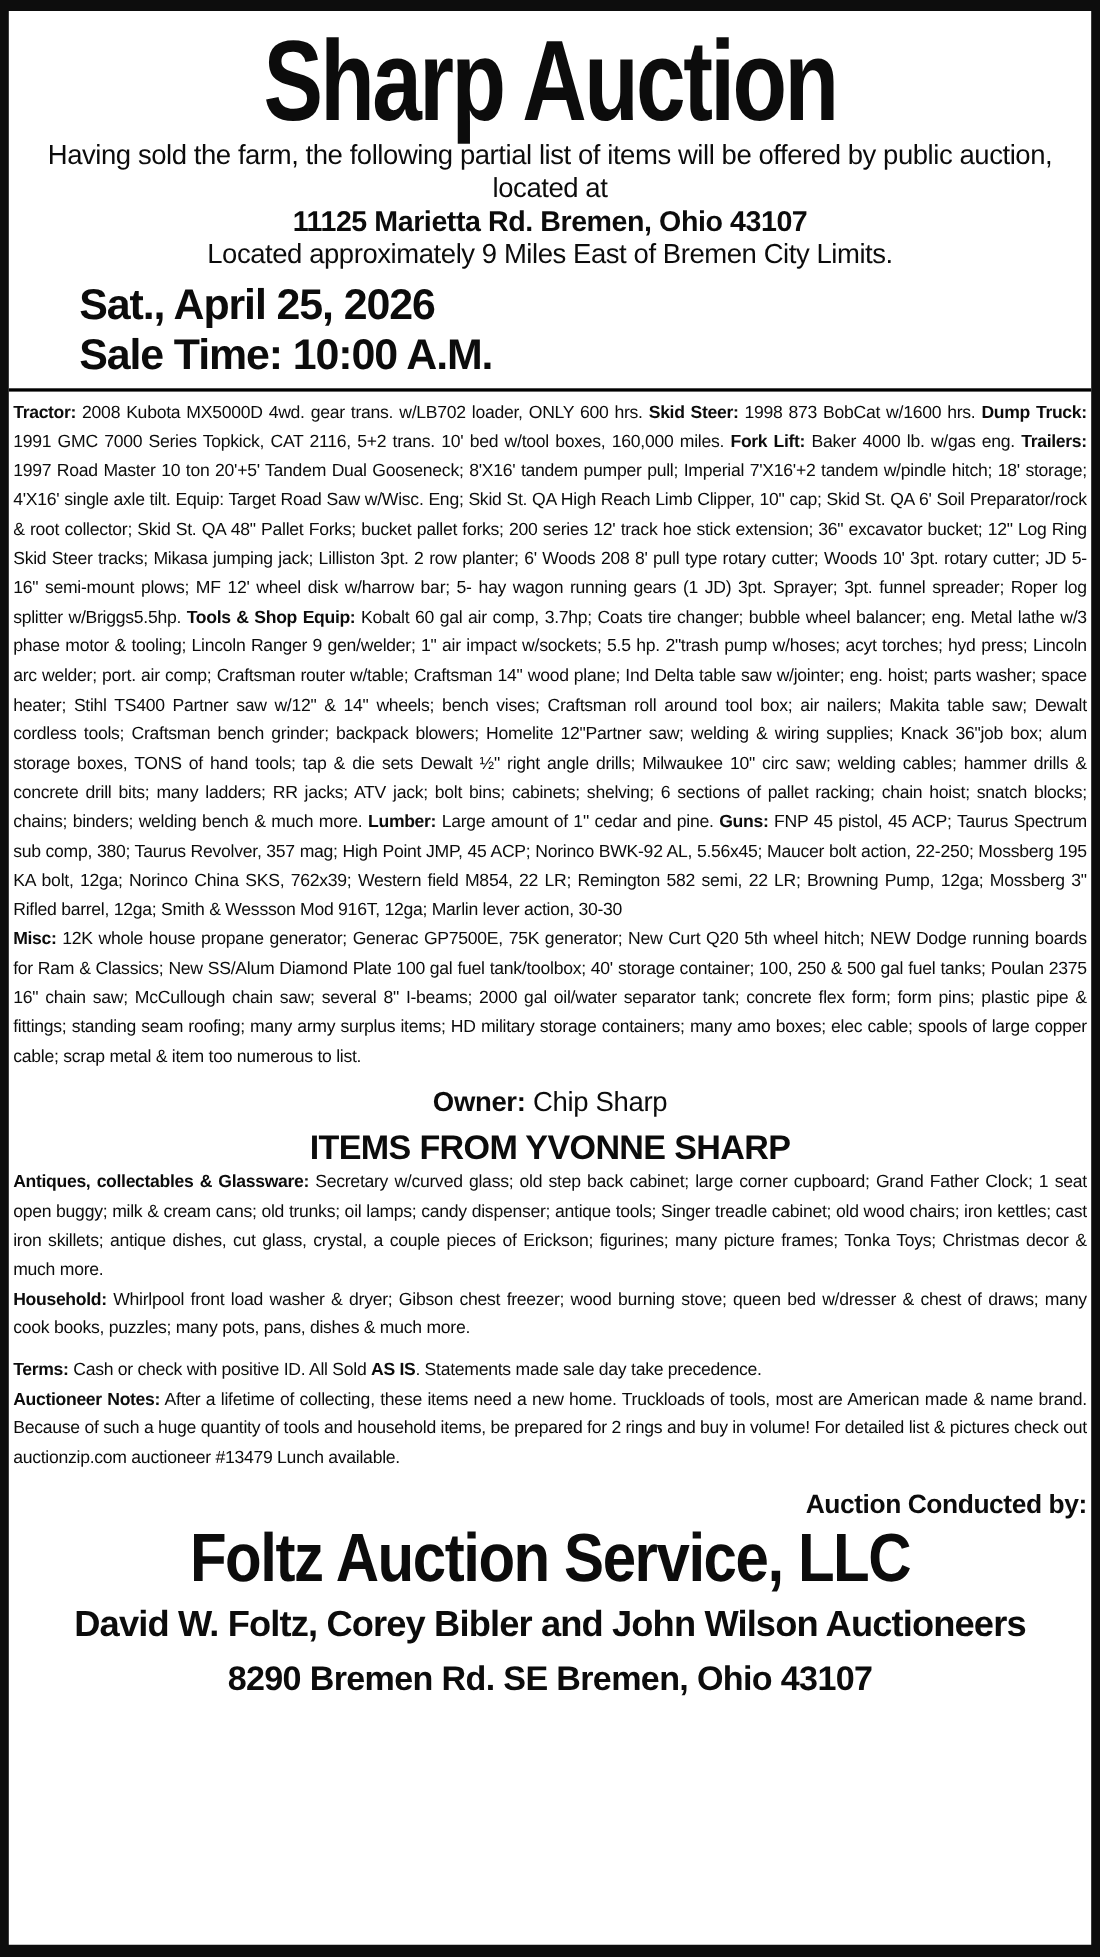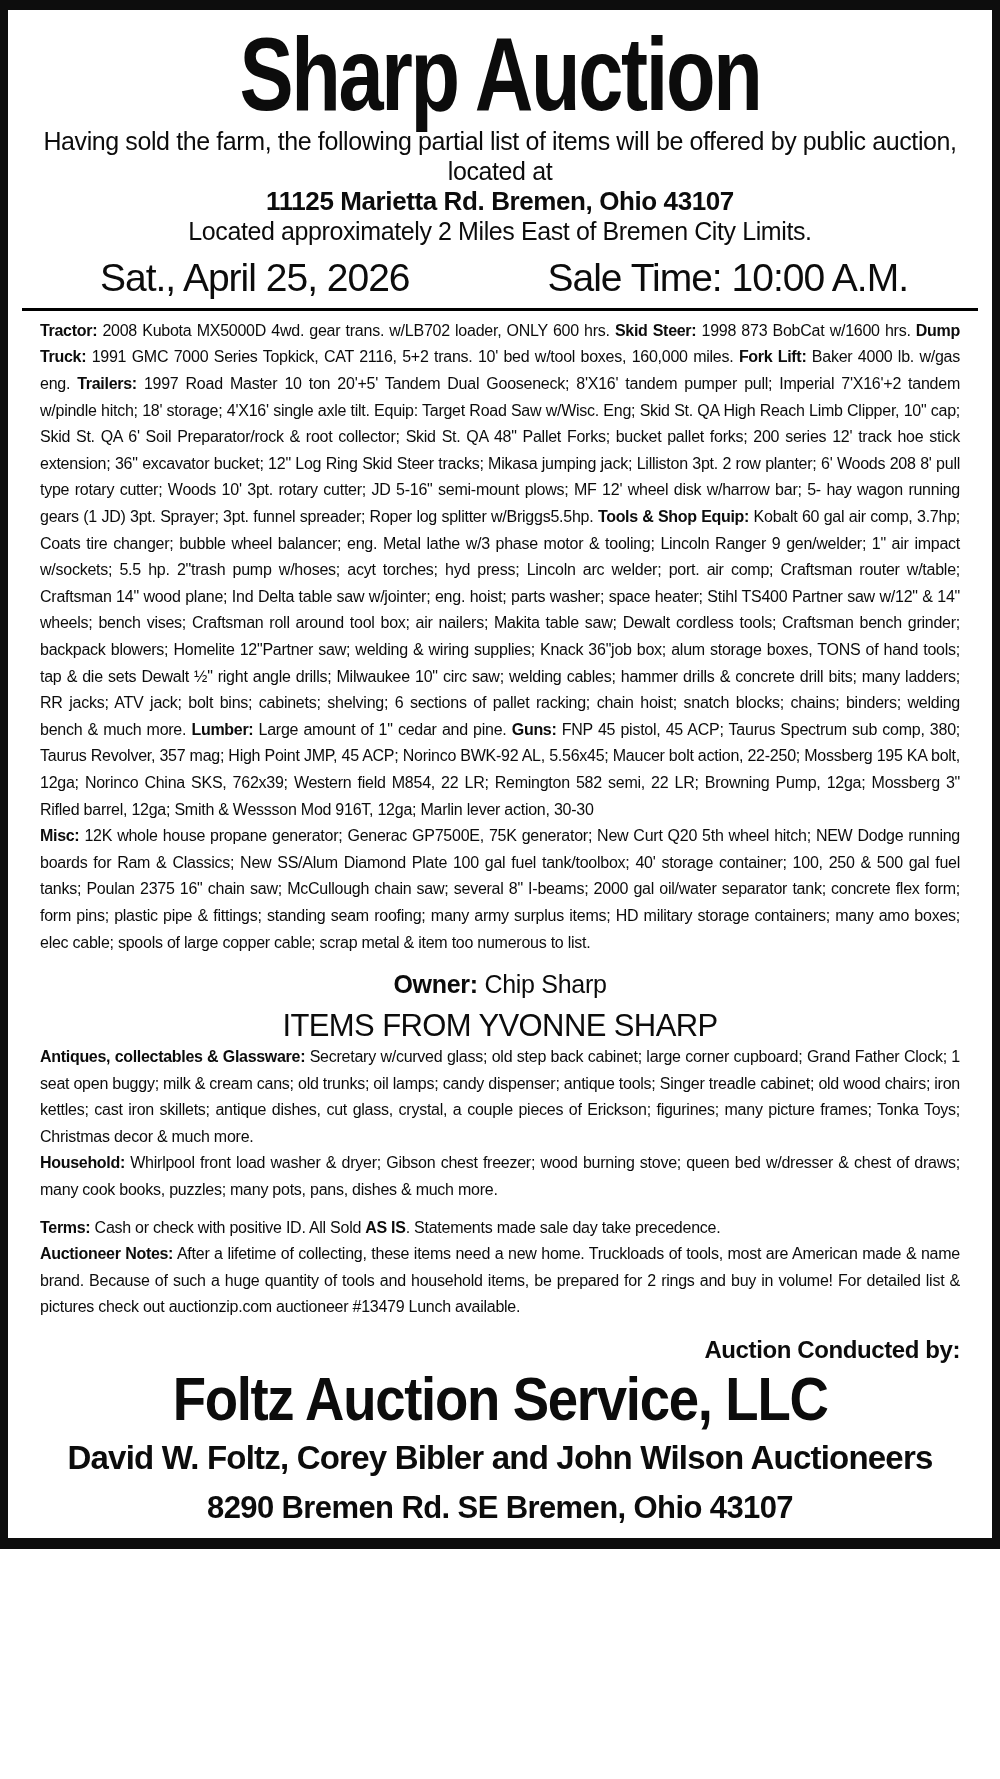--- a/index.html
+++ b/index.html
@@ -1,25 +1,25 @@
 <!DOCTYPE html>
 <html><head>
 <meta charset="utf-8">
 <style>
   * { margin: 0; padding: 0; box-sizing: border-box; }
   html, body { background: #ffffff; }
   body { width: 1000px; }
 
   .page {
     width: 1000px;
-    height: 1549px;
+    height: 1779px;
     border: 8px solid #0d0d0d;
     border-top-width: 10px;
     border-bottom-width: 11px;
-    padding: 0 32px;
+    padding: 0 4px;
     background: #ffffff;
     overflow: hidden;
     font-family: "Liberation Sans", sans-serif;
     color: #0c0c0c;
   }
 
   .title-wrap { text-align: center; margin-top: 12px; }
   .main-title {
     display: inline-block;
     font-weight: bold;
@@ -31,41 +31,42 @@
     transform-origin: center;
   }
 
   .intro { text-align: center; font-size: 25px; line-height: 30px; letter-spacing: -0.4px; }
   .intro-address { font-weight: bold; font-size: 26px; }
 
   .date-row {
     display: flex;
     justify-content: space-between;
     margin: 10px 52px 0 60px;
-    font-weight: normal;
+    font-weight: bold;
     font-size: 39px;
     line-height: 1.15;
     letter-spacing: -1px;
+    flex-direction: column;
   }
 
   .rule { border-top: 3px solid #000; margin: 7px -18px 7px; }
 
   .body-text {
     font-size: 16px;
     line-height: 26.6px;
     text-align: justify;
     letter-spacing: -0.25px;
   }
   .body-text b, .owner-line b { letter-spacing: -0.3px; text-align: right; }
 
   .owner-line { text-align: center; font-size: 25px; margin-top: 14px; letter-spacing: -0.3px; }
 
   .yvonne-heading {
     text-align: center;
-    font-weight: normal;
+    font-weight: bold;
     font-size: 31px;
     margin-top: 9px;
     letter-spacing: -0.6px;
   }
 
   .gap-sm { margin-top: 11px; }
 
   .conducted-by { text-align: right; font-weight: bold; font-size: 24px; margin-top: 15px; letter-spacing: -0.4px; }
 
   .company-wrap { text-align: center; margin-top: 2px; }
@@ -88,21 +89,21 @@
 
 <div class="page">
 
   <div class="title-wrap">
     <div class="main-title">Sharp Auction</div>
   </div>
 
   <div class="intro">
     <div>Having sold the farm, the following partial list of items will be offered by public auction, located at</div>
     <div class="intro-address">11125 Marietta Rd. Bremen, Ohio 43107</div>
-    <div>Located approximately 2 Miles East of Bremen City Limits.</div>
+    <div>Located approximately 9 Miles East of Bremen City Limits.</div>
   </div>
 
   <div class="date-row">
     <span>Sat., April 25, 2026</span>
     <span>Sale Time: 10:00 A.M.</span>
   </div>
 
   <div class="rule"></div>
 
   <p class="body-text"><b>Tractor:</b> 2008 Kubota MX5000D 4wd. gear trans. w/LB702 loader, ONLY 600 hrs.  <b>Skid Steer:</b> 1998 873 BobCat w/1600 hrs.  <b>Dump Truck:</b> 1991 GMC 7000 Series Topkick, CAT 2116, 5+2 trans. 10' bed w/tool boxes, 160,000 miles. <b>Fork Lift:</b> Baker 4000 lb. w/gas eng.  <b>Trailers:</b> 1997 Road Master 10 ton 20'+5' Tandem Dual Gooseneck; 8'X16' tandem pumper pull; Imperial 7'X16'+2 tandem w/pindle hitch; 18' storage; 4'X16' single axle tilt. Equip: Target Road Saw w/Wisc. Eng; Skid St. QA High Reach Limb Clipper, 10" cap; Skid St. QA 6' Soil Preparator/rock &amp; root collector; Skid St. QA 48" Pallet Forks; bucket pallet forks; 200 series 12' track hoe stick extension; 36" excavator bucket; 12" Log Ring Skid Steer tracks; Mikasa jumping jack; Lilliston 3pt. 2 row planter; 6' Woods 208 8' pull type rotary cutter; Woods 10' 3pt. rotary cutter; JD 5-16" semi-mount plows; MF 12' wheel disk w/harrow bar;  5- hay wagon running gears (1 JD) 3pt. Sprayer; 3pt. funnel spreader; Roper log splitter w/Briggs5.5hp. <b>Tools &amp; Shop Equip:</b> Kobalt 60 gal air comp, 3.7hp; Coats tire changer; bubble wheel balancer;  eng. Metal lathe w/3 phase motor &amp; tooling; Lincoln Ranger 9 gen/welder; 1" air impact w/sockets; 5.5 hp. 2"trash pump w/hoses; acyt torches; hyd press; Lincoln arc welder; port. air comp; Craftsman router w/table; Craftsman 14" wood plane; Ind Delta table saw w/jointer; eng. hoist; parts washer; space heater; Stihl TS400 Partner saw w/12" &amp; 14" wheels; bench vises; Craftsman roll around tool box; air nailers; Makita table saw; Dewalt cordless tools; Craftsman bench grinder; backpack blowers; Homelite 12"Partner saw; welding &amp; wiring supplies; Knack 36"job box;  alum storage boxes, TONS of hand tools; tap &amp; die sets Dewalt ½" right angle drills; Milwaukee 10" circ saw; welding cables; hammer drills &amp; concrete drill bits; many ladders; RR jacks; ATV jack;  bolt bins; cabinets; shelving;  6 sections of pallet racking; chain hoist; snatch blocks; chains; binders; welding bench &amp; much more. <b>Lumber:</b> Large amount of 1" cedar and pine.   <b>Guns:</b>  FNP 45 pistol, 45 ACP; Taurus Spectrum sub comp, 380; Taurus Revolver, 357 mag; High Point JMP, 45 ACP; Norinco BWK-92 AL, 5.56x45; Maucer bolt action, 22-250; Mossberg 195 KA bolt, 12ga; Norinco China SKS, 762x39; Western field M854, 22 LR; Remington 582 semi, 22 LR; Browning Pump, 12ga; Mossberg 3" Rifled barrel, 12ga; Smith &amp; Wessson Mod 916T, 12ga; Marlin lever action, 30-30</p>

